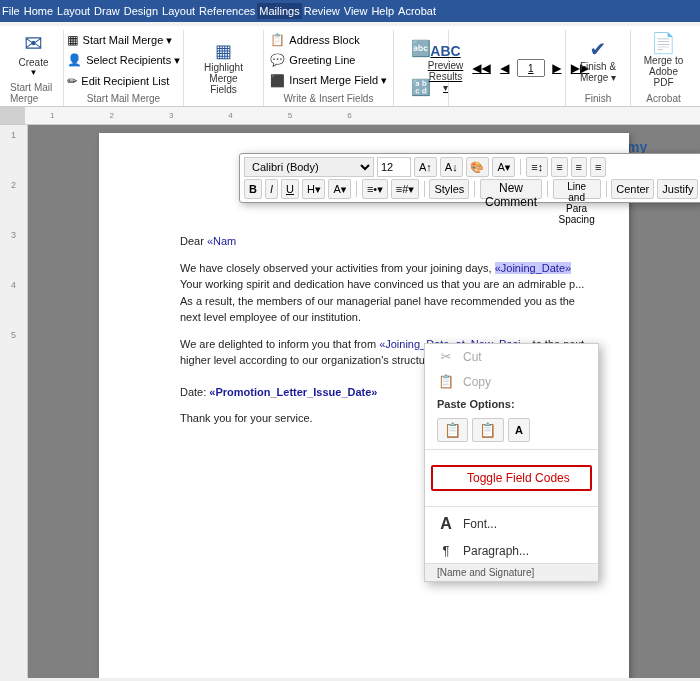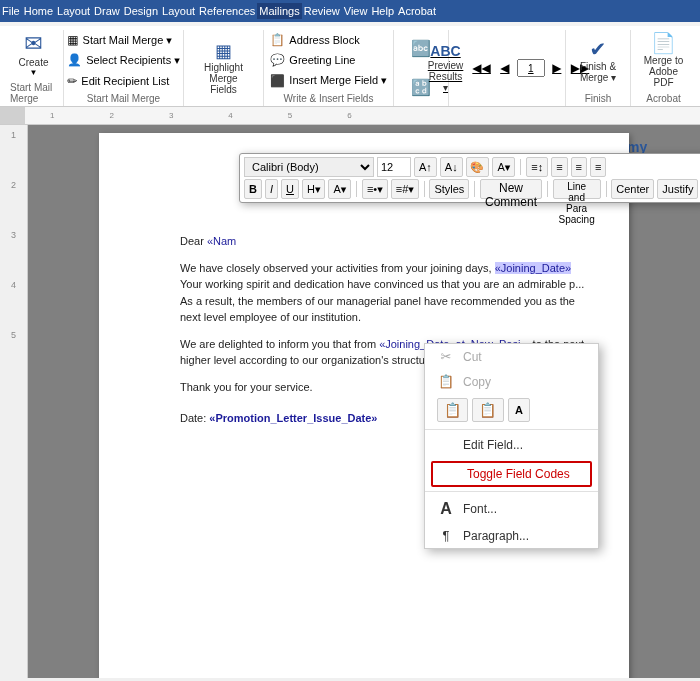--- a/index.html
+++ b/index.html
@@ -279,58 +279,60 @@
         </div>
 
         <div class="doc-para">
           We have closely observed your activities from your joining days, <span class="merge-field blue-highlight">«Joining_Date»</span> Your working spirit and dedication have convinced us that you are an admirable p... As a result, the members of our managerial panel have recommended you as the next level employee of our institution.
         </div>
 
         <div class="doc-para">
           We are delighted to inform you that from <span class="merge-field">«Joining_Date_at_New_Posi...</span> to the next higher level according to our organization's structure.
         </div>
 
-        <div class="doc-para">
-          <span>Thank you for your service.</span>
-        </div>
-
         <div class="doc-para" style="margin-top:15px;">
           <span>Date:</span>
           <span class="merge-field" style="font-weight:bold;">«Promotion_Letter_Issue_Date»</span>
+        </div>
+
+        <div class="doc-para">
+          <span>Thank you for your service.</span>
         </div>
       </div>
 
       <div class="context-menu">
         <div class="cm-item disabled">
           <span class="cm-icon">✂</span>
           <span>Cut</span>
         </div>
         <div class="cm-item disabled">
           <span class="cm-icon">📋</span>
           <span>Copy</span>
         </div>
+        <div class="cm-item" style="font-size:11px; color:#333; font-weight:600; padding: 4px 12px;">
+          <span>Paste Options:</span>
+        </div>
         <div class="paste-options">
           <button class="paste-btn" title="Keep Source Formatting">📋</button>
           <button class="paste-btn" title="Merge Formatting">📋</button>
           <button class="paste-btn" title="Keep Text Only" style="font-size:11px; font-weight:bold;">A</button>
         </div>
         <div class="cm-divider"></div>
-        <div class="cm-item">
-          <span class="cm-icon"></span>
-          <span>Edit Field...</span>
-        </div>
-        <div class="cm-item toggle-field" style="margin: 4px 6px; padding: 4px 8px;">
+        <div class="cm-item toggle-field" style="margin: 15px 6px; padding: 4px 8px;">
           <span class="cm-icon"></span>
           <span>Toggle Field Codes</span>
         </div>
         <div class="cm-divider"></div>
         <div class="cm-item">
           <span class="cm-icon" style="font-size:16px; font-weight:bold;">A</span>
           <span>Font...</span>
         </div>
         <div class="cm-item">
           <span class="cm-icon">¶</span>
           <span>Paragraph...</span>
         </div>
+        <div class="cm-footer">
+          <span>[Name and Signature]</span>
+        </div>
       </div>
     </div>
   </div>
 </div>
 
 </body></html>

